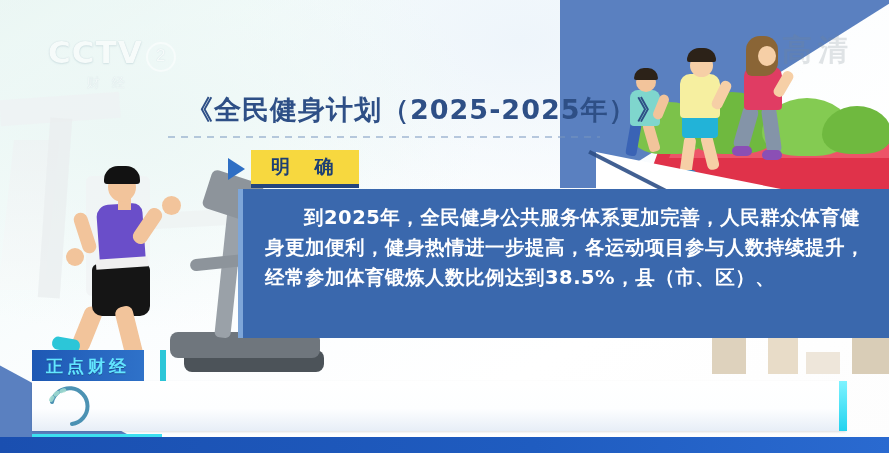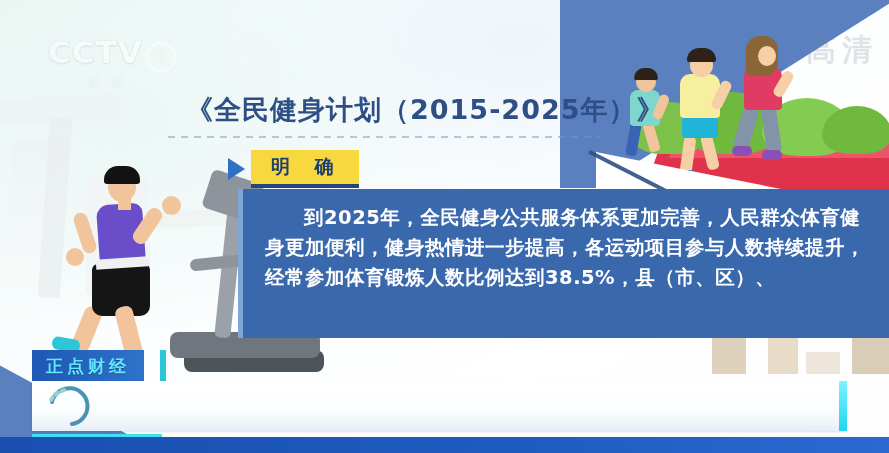--- a/index.html
+++ b/index.html
@@ -69,21 +69,21 @@
   .rC-body{left:132px;top:52px;width:38px;height:44px;border-radius:10px 10px 4px 4px;background:#e03c63;position:absolute;}
   .rC-leg1{left:126px;top:92px;width:16px;height:44px;background:#8494a8;position:absolute;transform:rotate(16deg);border-radius:6px;}
   .rC-leg2{left:152px;top:92px;width:15px;height:48px;background:#8494a8;position:absolute;transform:rotate(-8deg);border-radius:6px;}
   .rC-arm{left:166px;top:56px;width:11px;height:28px;background:#f6cfa6;position:absolute;transform:rotate(30deg);border-radius:5px;}
   .rC-shoe1{left:120px;top:132px;width:20px;height:10px;background:#8b4fb5;border-radius:5px;position:absolute;}
   .rC-shoe2{left:150px;top:136px;width:20px;height:10px;background:#8b4fb5;border-radius:5px;position:absolute;}
   .whitecut{position:absolute;left:596px;top:152px;width:320px;height:80px;background:#ffffff;
      clip-path:polygon(0 0, 310px 62px, 310px 80px, 0 80px);}
 
   
-  .hd{position:absolute;left:806px;top:30px;color:rgba(120,130,140,.22);
+  .hd{position:absolute;left:782px;top:30px;color:rgba(120,130,140,.22);
       font-size:30px;font-weight:bold;letter-spacing:6px;font-family:"DejaVu Sans",sans-serif;}
 
   
   .cctv{position:absolute;left:48px;top:34px;opacity:.55;}
   .cctv .mark{font-size:31px;font-weight:bold;color:#ffffff;letter-spacing:1px;
     text-shadow:0 0 1px rgba(140,170,180,.9),0 1px 2px rgba(150,180,190,.55);
     font-family:"DejaVu Sans",sans-serif;}
   .cctv .two{display:inline-block;width:26px;height:26px;border:2px solid rgba(255,255,255,.95);
     border-radius:50%;text-align:center;line-height:23px;font-size:17px;margin-left:3px;
     vertical-align:2px;color:#fff;text-shadow:0 0 1px rgba(140,170,180,.8);}
@@ -260,21 +260,21 @@
       <div class="lr-legF"></div>
     <div class="lr-torso"></div>
       <div class="lr-belt"></div>
     <div class="lr-neck"></div>
       <div class="lr-head"></div>
       <div class="lr-hair"></div>
     <div class="lr-armF"></div>
       <div class="lr-fist"></div>
   </div>
 
-  <div class="title">《全民健身计划（2015-2025年）》</div>
+  <div class="title">《全民健身计划（2025-2025年）》</div>
   <div class="dash"></div>
 
   <div class="badge-row">
     <div class="tri"></div>
     <div class="badge">明 确</div>
   </div>
 
   <div class="textbox">
     <p>到2025年，全民健身公共服务体系更加完善，人民群众体育健身更加便利，健身热情进一步提高，各运动项目参与人数持续提升，经常参加体育锻炼人数比例达到38.5%，县（市、区）、</p>
   </div>

